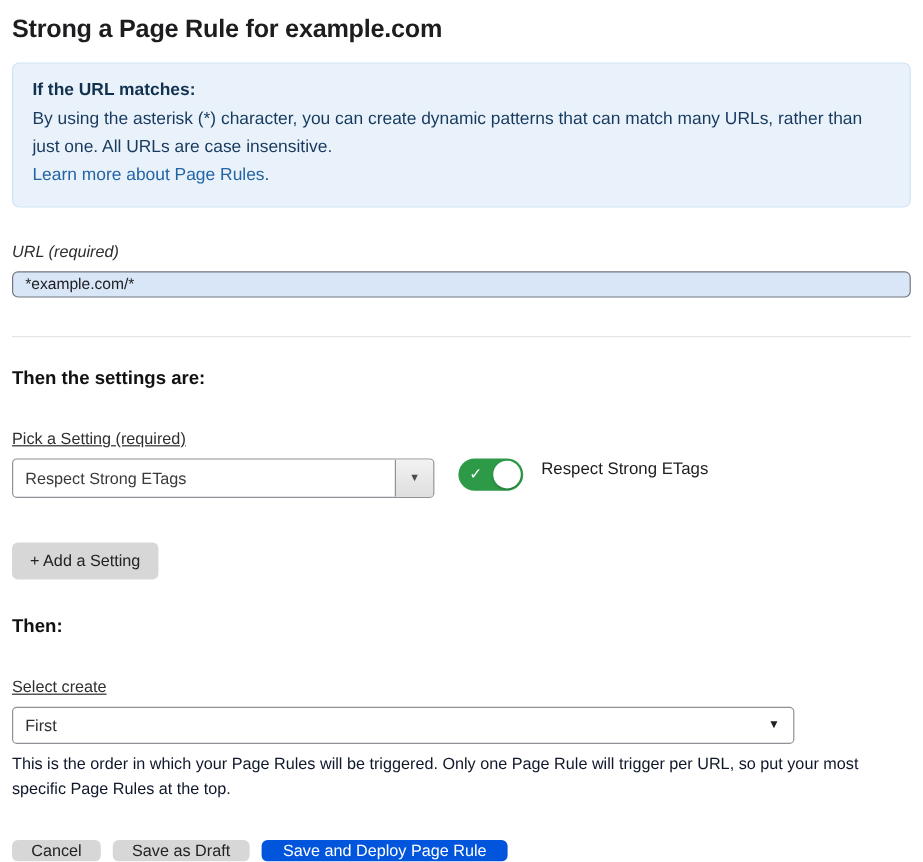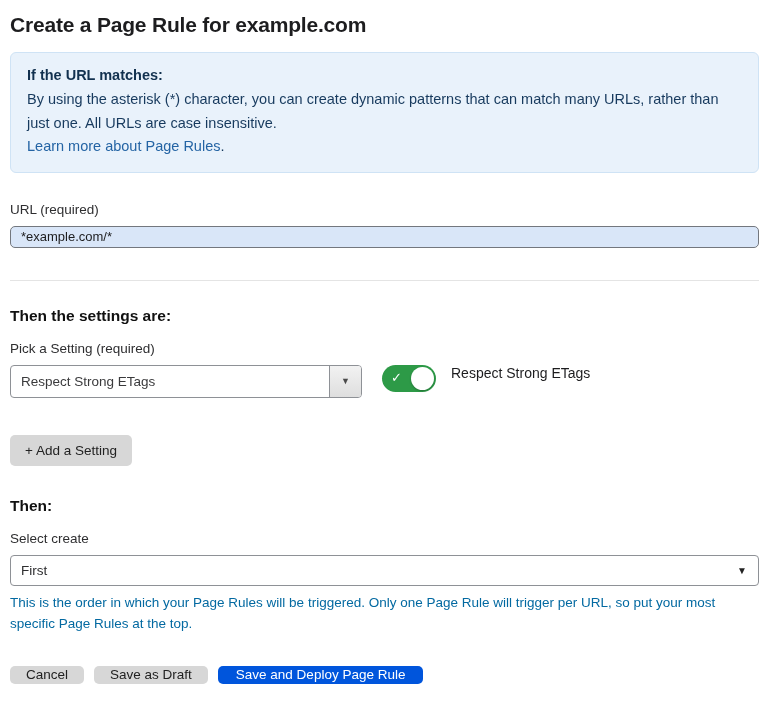--- a/index.html
+++ b/index.html
@@ -35,20 +35,21 @@
   .info-body { margin-top: 1px; }
   .info-link {
     color: #2464a4;
     cursor: pointer;
   }
 
   .field-label {
     font-size: 13.5px;
     color: #2e2e30;
     margin-top: 29px;
+    font-style: italic;
   }
 
   .url-input {
     display: block;
     margin-top: 9px;
     width: 749px;
     height: 15px;
     background: #d9e6f8;
     border: 1px solid #73777e;
     border-radius: 5px;
@@ -68,21 +69,22 @@
   .section-heading {
     font-size: 15.5px;
     font-weight: 700;
     margin-top: 26px;
     color: #111;
   }
 
   .sub-label {
     font-size: 13.5px;
     color: #2e2e30;
-    margin-top: 16px;
+    margin-top: 33px;
+    text-decoration: underline;
   }
 
   .setting-row {
     margin-top: 9px;
     display: flex;
     align-items: flex-start;
   }
   .setting-select {
     width: 352px;
     height: 33px;
@@ -157,21 +159,21 @@
     font-size: 13.5px;
     color: #222;
     font-family: inherit;
     cursor: pointer;
   }
 
   .order-heading { margin-top: 31px; }
 
   .order-select {
     margin-top: 9px;
-    width: 749px;
+    width: 652px;
     height: 31px;
     border: 1px solid #8e9196;
     border-radius: 4px;
     background: #ffffff;
     display: flex;
     align-items: center;
     cursor: pointer;
   }
   .order-select .select-value {
     flex: 1;
@@ -182,21 +184,21 @@
   .order-select .caret {
     font-size: 10px;
     color: #222;
     padding-right: 11px;
   }
 
   .help-text {
     margin-top: 7px;
     font-size: 13.5px;
     line-height: 1.55;
-    color: #0369a1;
+    color: #0f172a;
     max-width: 749px;
   }
 
   .footer {
     margin-top: 31px;
     display: flex;
     align-items: center;
     gap: 10px;
   }
   .btn {
@@ -216,21 +218,21 @@
     background: #0055dc;
     color: #ffffff;
     padding: 0 18px;
   }
 </style>
 </head>
 <body>
 
 <div class="container">
 
-  <h1 class="page-title">Create a Page Rule for example.com</h1>
+  <h1 class="page-title">Strong a Page Rule for example.com</h1>
 
   <div class="info-box">
     <div class="info-heading">If the URL matches:</div>
     <div class="info-body">By using the asterisk (*) character, you can create dynamic patterns that can match many URLs, rather than just one. All URLs are case insensitive.</div>
     <div>
       <a class="info-link">Learn more about Page Rules</a><span>.</span>
     </div>
   </div>
 
   <div class="field-label">URL (required)</div>

